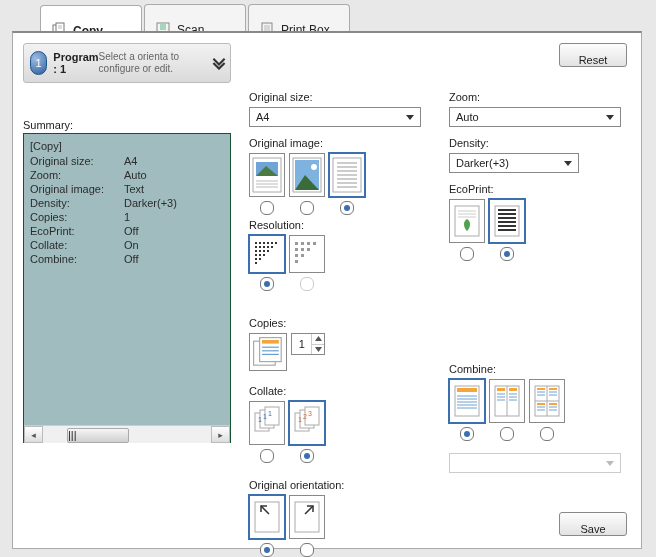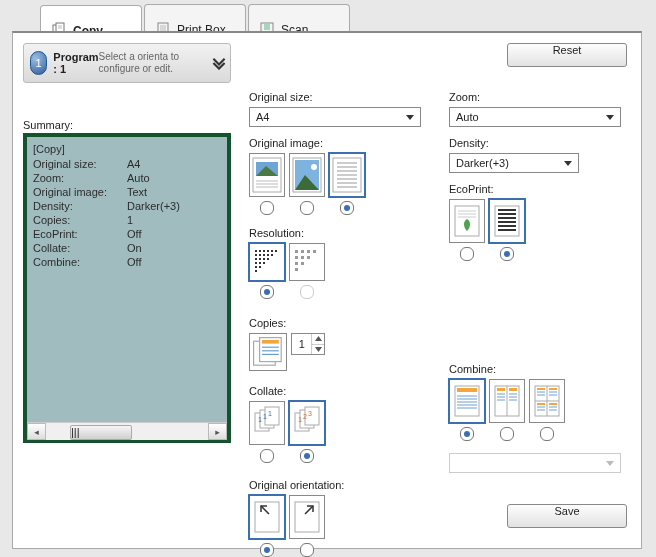--- a/index.html
+++ b/index.html
@@ -14,26 +14,26 @@
   .panel{position:absolute;top:31px;left:12px;width:630px;height:518px;border:1px solid #aaa;border-top:2px solid #888;background:#fff;padding:10px;box-sizing:border-box;}
   
   .program-bar{position:absolute;left:10px;top:10px;width:208px;height:40px;background:linear-gradient(#f2f2f2,#dadada);border:1px solid #bbb;border-radius:3px;display:flex;align-items:center;gap:6px;padding:0 4px 0 6px;box-sizing:border-box;}
   .program-badge{width:22px;height:22px;border-radius:11px;background:radial-gradient(circle at 30% 30%,#9dbde0,#2d5fa0);border:1px solid #1c5490;color:#fff;display:flex;align-items:center;justify-content:center;font-size:11px;}
   .program-text{display:flex;line-height:12px;}
   .program-title{font-weight:bold;font-size:11px;}
   .program-sub{font-size:10px;color:#666;}
   .program-chevron{width:18px;margin-left:auto;display:flex;align-items:center;justify-content:center;}
   .program-chevron svg{width:14px;height:14px;}
   
-  .btn{height:22px;border:1px solid #888;border-radius:3px;background:linear-gradient(#fdfdfd,#e2e2e2);padding:0 28px;cursor:pointer;display:flex;align-items:flex-start;justify-content:center;font-size:11px;}
+  .btn{height:22px;border:1px solid #888;border-radius:3px;background:linear-gradient(#fdfdfd,#e2e2e2);padding:0 2px;cursor:pointer;display:flex;align-items:flex-end;justify-content:center;font-size:11px;}
   .reset-btn{position:absolute;right:14px;top:10px;width:62px;}
-  .save-btn{position:absolute;right:14px;bottom:20px;width:62px;}
+  .save-btn{position:absolute;right:14px;bottom:12px;width:62px;}
   
   .summary-label{position:absolute;left:10px;top:86px;text-align:right;}
-  .summary-box{position:absolute;left:10px;top:100px;width:208px;height:310px;border:4px solid #14532d;background:#fff;box-sizing:border-box;}
+  .summary-box{position:absolute;left:10px;top:100px;width:208px;height:310px;border:1px solid #14532d;background:#fff;box-sizing:border-box;}
   .summary-list{width:100%;height:calc(100% - 17px);background:#a0bcbf;overflow:hidden;padding:4px 6px;box-sizing:border-box;color:#2c2c2c;}
   .summary-head{padding:2px 0;}
   .summary-row{display:flex;padding:1px 0;}
   .sk{width:94px;white-space:nowrap;overflow:hidden;text-overflow:ellipsis;}
   .sv{flex:1;}
   .hscroll{height:17px;border-top:1px solid #ccc;background:#f0f0f0;display:flex;align-items:center;}
   .hbtn{width:17px;height:15px;border:1px solid #bbb;background:linear-gradient(#fff,#ddd);display:flex;align-items:center;justify-content:center;font-size:9px;color:#555;}
   .htrack{flex:1;height:15px;position:relative;}
   .hthumb{position:absolute;left:24px;width:60px;height:13px;top:1px;background:linear-gradient(#f5f5f5,#d0d0d0);border:1px solid #aaa;border-radius:2px;}
   
@@ -80,38 +80,38 @@
             <rect x="5" y="1" width="8" height="10" fill="#fff" stroke="#777"></rect>
             <line x1="7" y1="4" x2="11" y2="4" stroke="#bbb"></line>
             <line x1="7" y1="6" x2="11" y2="6" stroke="#bbb"></line>
           </svg>
       </span>
       <span class="tab-label">Copy</span>
     </div>
     <div class="tab">
       <span class="tab-icon">
         <svg viewBox="0 0 16 16">
+            <rect x="2" y="2" width="12" height="12" fill="none" stroke="#888"></rect>
+            <line x1="5" y1="4" x2="11" y2="4" stroke="#5b8"></line>
+            <line x1="5" y1="6" x2="11" y2="6" stroke="#5b8"></line>
+            <line x1="5" y1="8" x2="11" y2="8" stroke="#5b8"></line>
+          </svg>
+      </span>
+      <span class="tab-label">Scan</span>
+    </div>
+    <div class="tab">
+      <span class="tab-icon">
+        <svg viewBox="0 0 16 16">
             <rect x="3" y="2" width="10" height="12" fill="none" stroke="#888"></rect>
             <line x1="5" y1="5" x2="11" y2="5" stroke="#bbb"></line>
             <line x1="5" y1="7" x2="11" y2="7" stroke="#bbb"></line>
             <line x1="5" y1="9" x2="11" y2="9" stroke="#bbb"></line>
           </svg>
       </span>
       <span class="tab-label">Print Box</span>
-    </div>
-    <div class="tab">
-      <span class="tab-icon">
-        <svg viewBox="0 0 16 16">
-            <rect x="2" y="2" width="12" height="12" fill="none" stroke="#888"></rect>
-            <line x1="5" y1="4" x2="11" y2="4" stroke="#5b8"></line>
-            <line x1="5" y1="6" x2="11" y2="6" stroke="#5b8"></line>
-            <line x1="5" y1="8" x2="11" y2="8" stroke="#5b8"></line>
-          </svg>
-      </span>
-      <span class="tab-label">Scan</span>
     </div>
   </div>
 
   <div class="panel">
 
     <div class="program-bar">
       <div class="program-badge">1</div>
       <div class="program-text">
         <span class="program-title">Program : 1</span>
         <span class="program-sub">Select a orienta to configure or edit.</span>
@@ -228,21 +228,21 @@
             </div>
           <div class="radio">
               <div class="radio-dot"></div>
             </div>
           <div class="radio">
               <div class="radio-dot checked"></div>
             </div>
         </div>
       </div>
 
-      <div class="grp" style="left:0;top:136px;">
+      <div class="grp" style="left:0;top:128px;">
         <div class="field-label">Resolution:</div>
         <div class="tile-row">
           <div class="tile sm active">
               <svg viewBox="0 0 30 30">
                 <g fill="#333">
                   <rect x="3" y="3" width="2" height="2"></rect>
                   <rect x="7" y="3" width="2" height="2"></rect>
                   <rect x="11" y="3" width="2" height="2"></rect>
                   <rect x="15" y="3" width="2" height="2"></rect>
                   <rect x="19" y="3" width="2" height="2"></rect>

